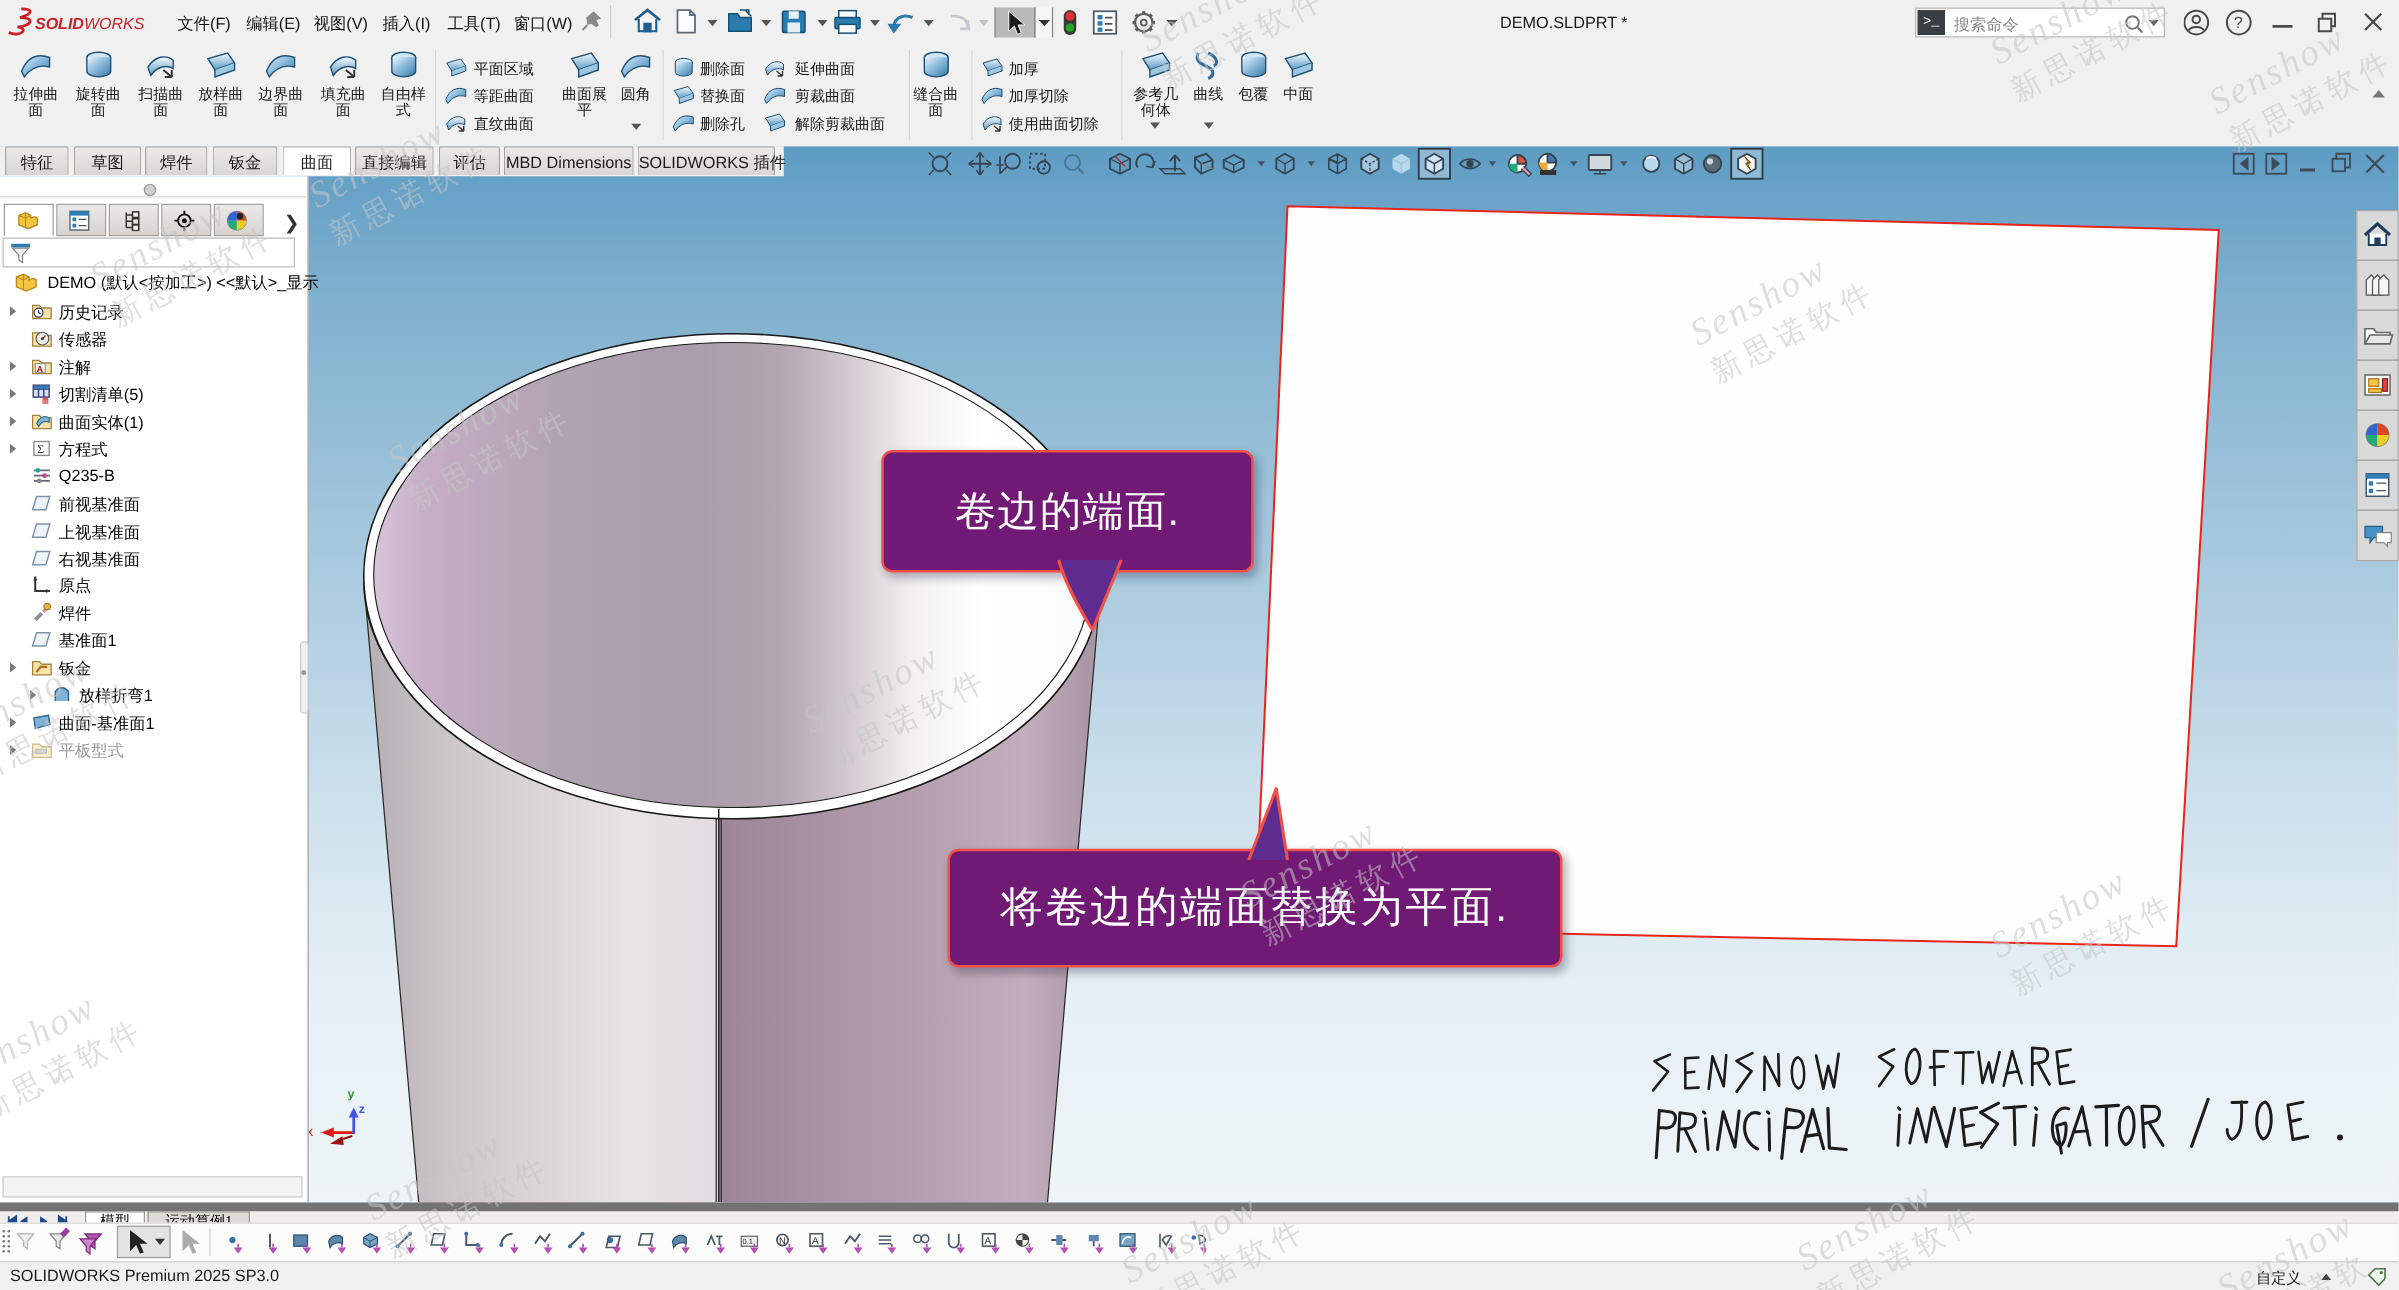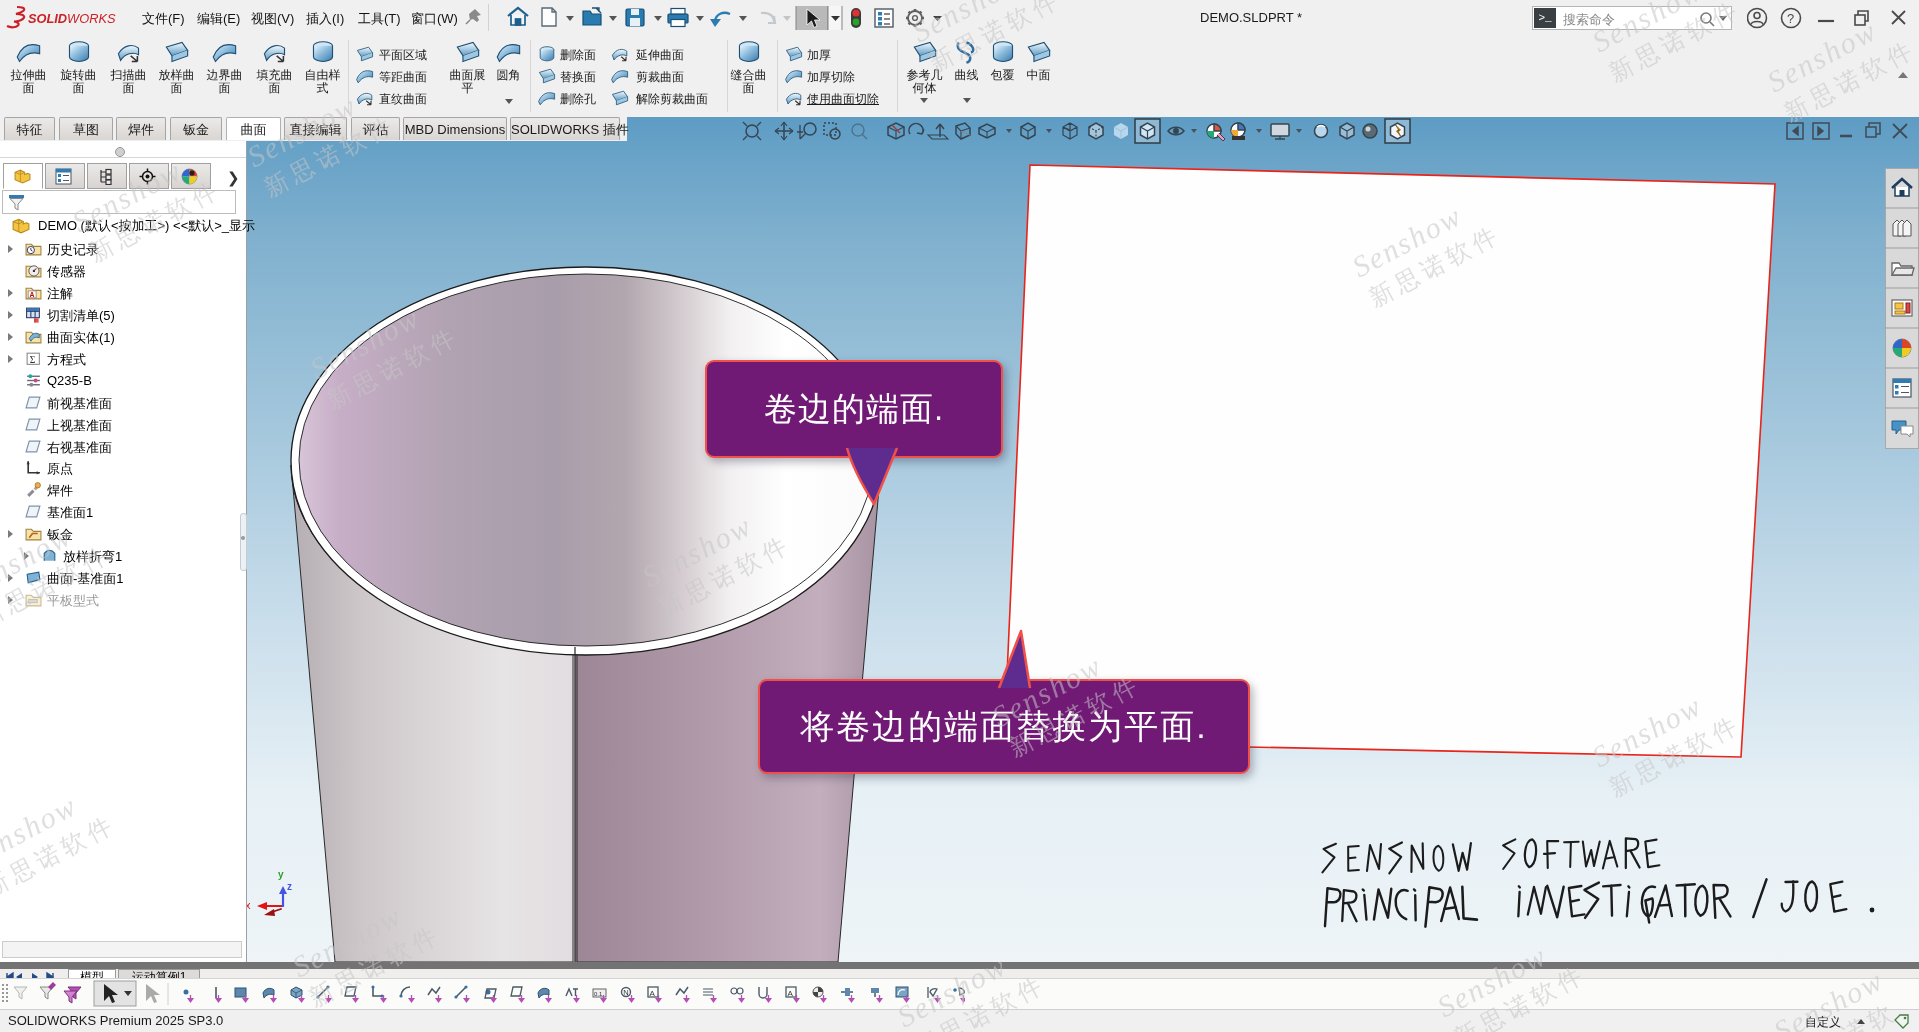--- a/index.html
+++ b/index.html
@@ -392,21 +392,21 @@
       <use href="#b2"></use>
     </svg>
     <span class="smltxt" style="left:807px;top:11px;">加厚</span>
   <svg class="abs" style="left:784px;top:30px;" width="20" height="20" viewBox="0 0 25 25">
       <use href="#b1"></use>
     </svg>
     <span class="smltxt" style="left:807px;top:33px;">加厚切除</span>
   <svg class="abs" style="left:784px;top:52px;" width="20" height="20" viewBox="0 0 25 25">
       <use href="#b4"></use>
     </svg>
-    <span class="smltxt" style="left:807px;top:55px;text-decoration:underline;">使用曲面切除</span>
+    <span class="smltxt" style="left:807px;top:55px;">使用曲面切除</span>
   <div class="vsep" style="left:897px;"></div>
   <div class="bigbtn" style="left:900px;top:2px;"><svg width="28" height="28" viewBox="0 0 25 25">
         <use href="#b2"></use>
       </svg><br>参考几<br>何体</div>
   <div class="abs" style="left:920px;top:62px;width:0;height:0;border-left:4px solid transparent;border-right:4px solid transparent;border-top:5px solid #555;"></div>
   <div class="bigbtn" style="left:942px;top:2px;"><svg width="28" height="28" viewBox="0 0 25 25">
         <path d="M5,4 C2,10 8,12 12,14 C17,16 16,21 12,22 M12,4 C18,6 20,12 16,13" fill="none" stroke="#2e6d9e" stroke-width="2.2"></path>
       </svg><br>曲线</div>
   <div class="abs" style="left:963px;top:62px;width:0;height:0;border-left:4px solid transparent;border-right:4px solid transparent;border-top:5px solid #555;"></div>
   <div class="bigbtn" style="left:978px;top:2px;"><svg width="28" height="28" viewBox="0 0 25 25">
@@ -866,21 +866,21 @@
 <div class="abs" id="modeltabs">
   <svg class="abs" style="left:2px;top:1px;" width="62" height="14" viewBox="0 0 62 14">
     <g fill="#224a88">
         <path d="M5,3 L5,11 M5,7 L11,3 L11,11 Z" stroke="#224a88" stroke-width="1.4"></path>
         <path d="M20,3 L14,7 L20,11 Z"></path>
         <path d="M30,3 L36,7 L30,11 Z"></path>
         <path d="M45,3 L51,7 L45,11 Z M51,3 L51,11" stroke="#224a88" stroke-width="1.4"></path>
       </g>
   </svg>
   <div class="abs" style="left:68px;top:0px;width:48px;height:15px;background:#fff;border:1px solid #999;border-bottom:none;font-size:12px;text-align:center;line-height:15px;box-sizing:border-box;">模型</div>
-  <div class="abs" style="left:118px;top:0px;width:82px;height:15px;background:#dddbd8;border:1px solid #999;border-bottom:none;font-size:12px;text-align:center;line-height:15px;box-sizing:border-box;">运动算例1</div>
+  <div class="abs" style="left:118px;top:0px;width:82px;height:15px;background:#dddbd8;border:1px solid #999;border-bottom:none;font-size:12px;text-align:center;line-height:15px;box-sizing:border-box;font-family:Liberation Serif, serif;">运动算例1</div>
 </div>
 <div class="abs" id="sketchbar">
   <svg class="abs" style="left:0px;top:0px;" width="980" height="30" viewBox="0 0 980 30">
     <defs>
       <g id="pin">
           <path d="M0,0 L7,0 L3.5,5 Z" fill="#b44fb4"></path>
           <line x1="3.5" y1="-3" x2="3.5" y2="0" stroke="#b44fb4" stroke-width="1.3"></line>
         </g>
       <g id="funl">
           <path d="M0,0 L13,0 L8,6 L8,12 L5,10 L5,6 Z" fill="#e9e9e9" stroke="#888" stroke-width="1"></path>

